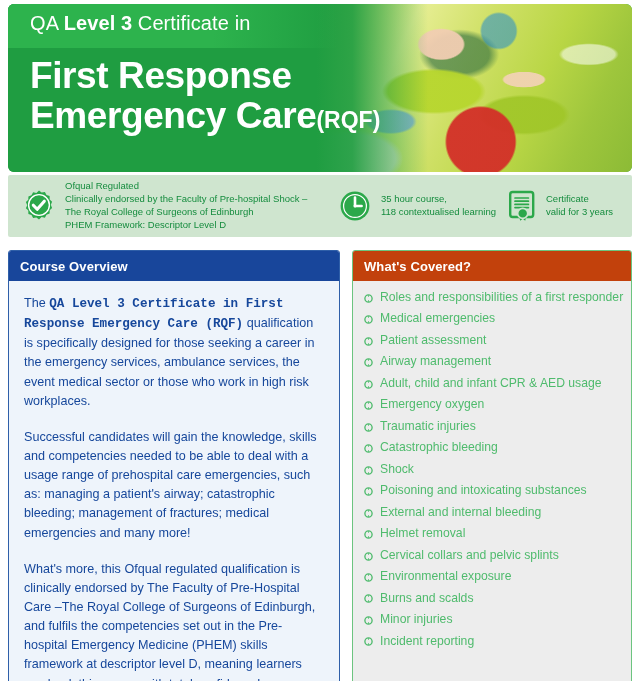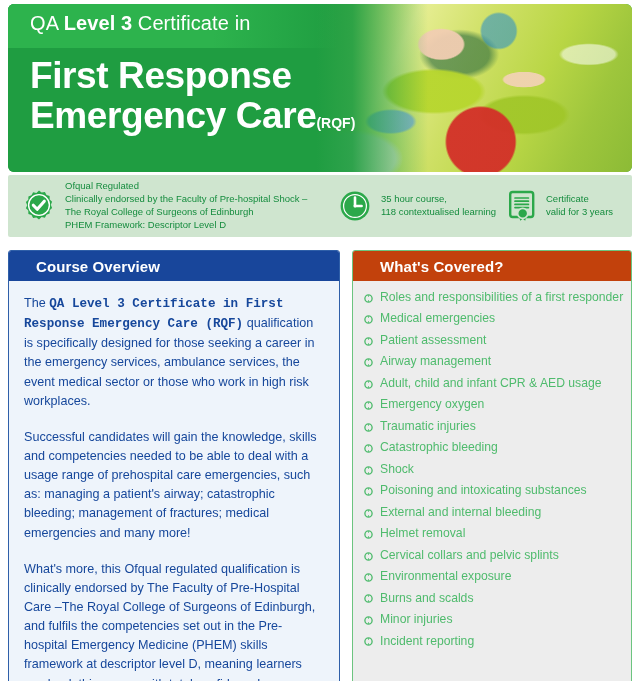--- a/index.html
+++ b/index.html
@@ -104,21 +104,21 @@
     top: 52px;
     left: 22px;
     font-size: 37px;
     font-weight: bold;
     line-height: 1.08;
     color: #ffffff;
     letter-spacing: -0.4px;
     white-space: nowrap;
   }
   .hero-title .rqf {
-    font-size: 14px;
+    font-size: 23px;
     font-weight: bold;
     letter-spacing: 0;
   }
 
   
   .badges {
     position: relative;
     width: 624px;
     height: 62px;
     margin-top: 3px;
@@ -168,22 +168,22 @@
   .panel-right {
     width: 280px;
     border: 1px solid #6cc47f;
     background: #ededed;
   }
 
   .panel-header {
     height: 30px;
     display: flex;
     align-items: center;
-    padding-left: 27px;
-    font-size: 15px;
+    padding-left: 11px;
+    font-size: 13px;
     font-weight: bold;
     color: #ffffff;
     letter-spacing: 0.1px;
   }
   .panel-left .panel-header { background: #18469b; }
   .panel-right .panel-header { background: #c2410c; }
 
   .panel-body-left {
     padding: 13px 16px 14px 15px;
   }

